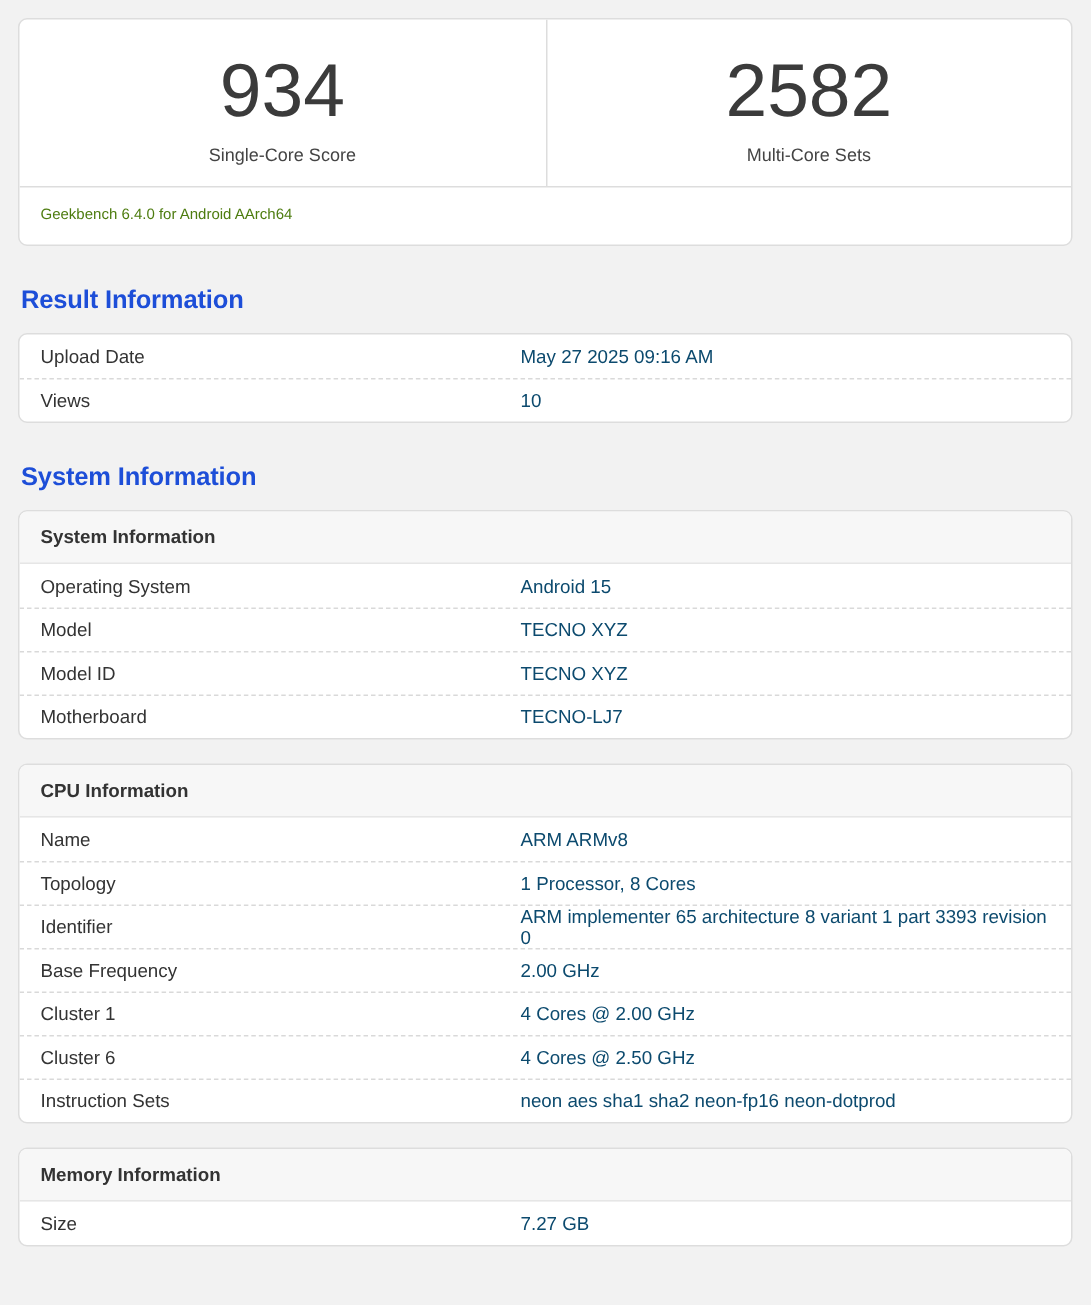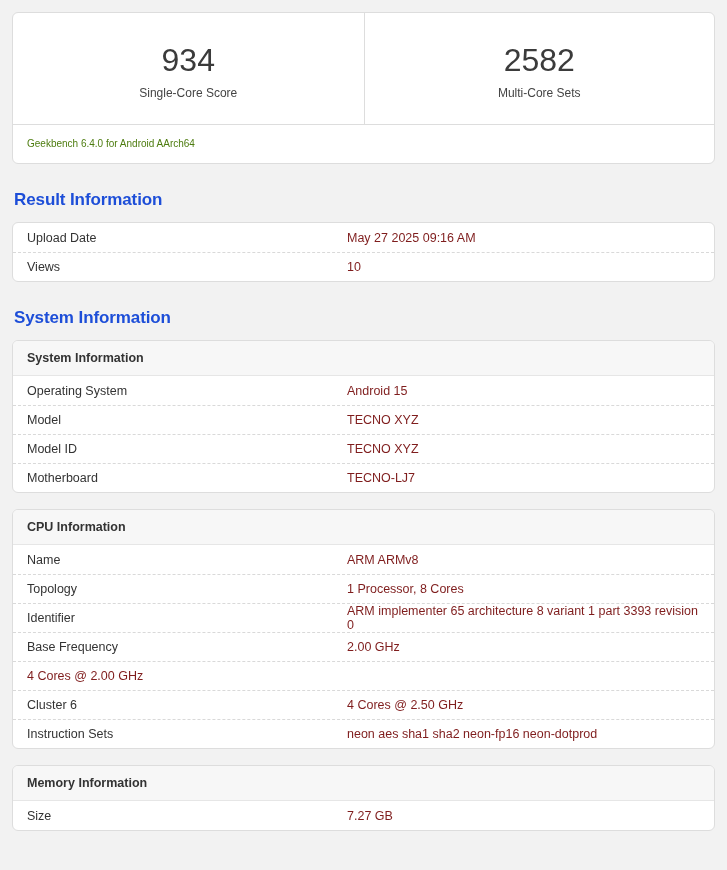--- a/index.html
+++ b/index.html
@@ -38,21 +38,21 @@
     flex-direction: column;
     align-items: center;
     justify-content: center;
     padding-top: 6px;
   }
   .score-cell + .score-cell {
     border-left: 1px solid #dddddd;
     text-align: center;
   }
   .score-value {
-    font-size: 32px;
+    font-size: 50px;
     font-weight: 300;
     line-height: 1.08;
     color: #3b3b3b;
     letter-spacing: 0px;
   }
   .score-label {
     margin-top: 9px;
     font-size: 12px;
     color: #444444;
   }
@@ -106,21 +106,21 @@
   }
   .row .key {
     width: 294px;
     flex: 0 0 294px;
     font-size: 12.5px;
     color: #333333;
   }
   .row .val {
     flex: 1 1 auto;
     font-size: 12.5px;
-    color: #7f1d1d;
+    color: #0c4a6e;
   }
 </style>
 </head>
 <body>
 
 <div class="page">
 
   <div class="score-card">
     <div class="score-row">
       <div class="score-cell">
@@ -181,20 +181,21 @@
     </div>
     <div class="row">
       <div class="key">Identifier</div>
       <div class="val">ARM implementer 65 architecture 8 variant 1 part 3393 revision 0</div>
     </div>
     <div class="row">
       <div class="key">Base Frequency</div>
       <div class="val">2.00 GHz</div>
     </div>
     <div class="row">
+      <div class="key">Cluster 1</div>
       <div class="val">4 Cores @ 2.00 GHz</div>
     </div>
     <div class="row">
       <div class="key">Cluster 6</div>
       <div class="val">4 Cores @ 2.50 GHz</div>
     </div>
     <div class="row">
       <div class="key">Instruction Sets</div>
       <div class="val">neon aes sha1 sha2 neon-fp16 neon-dotprod</div>
     </div>

